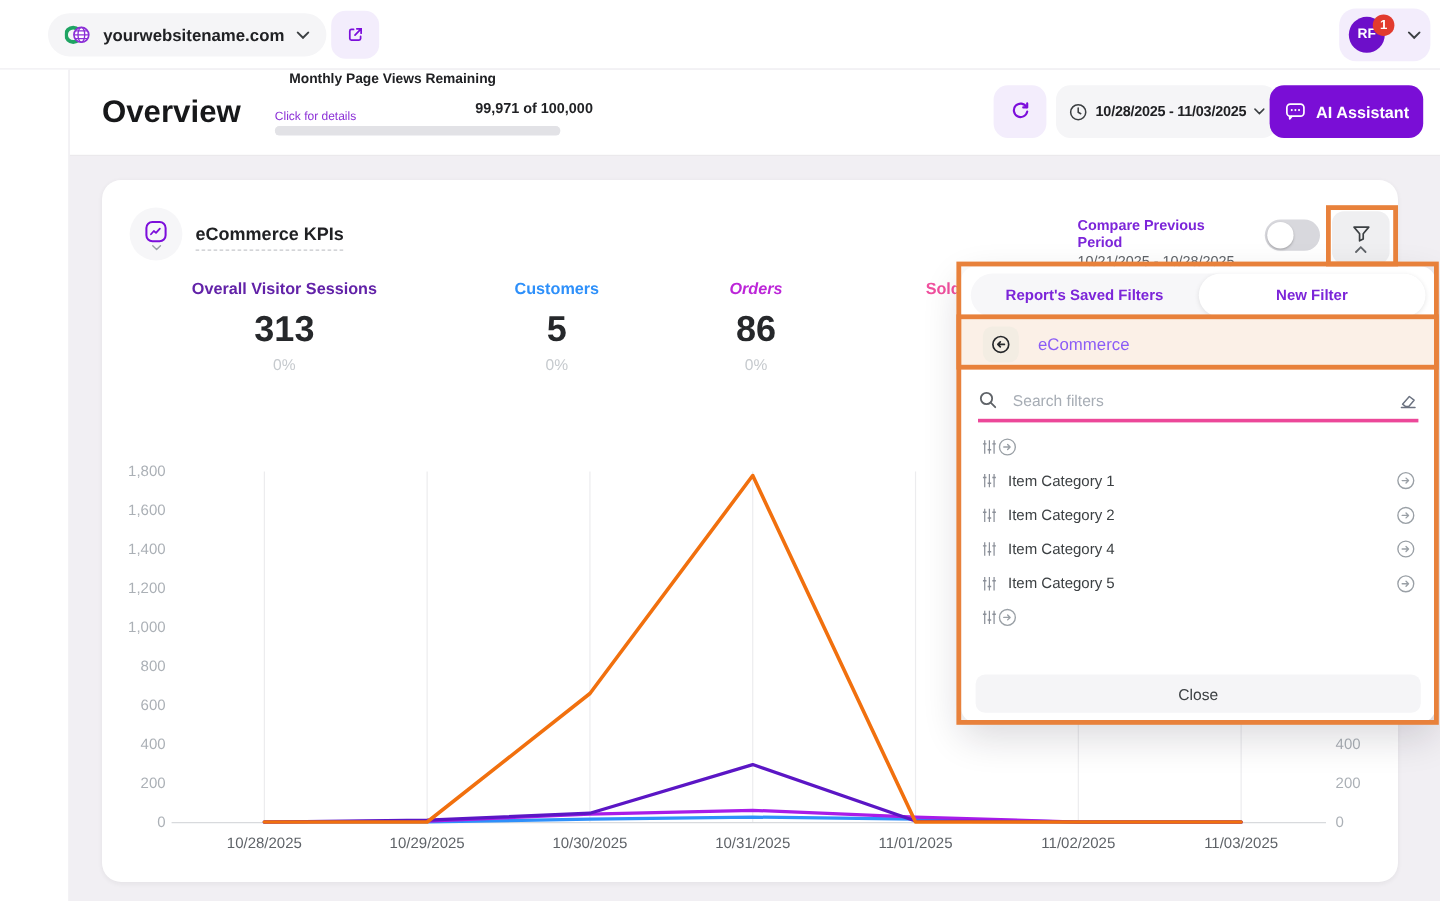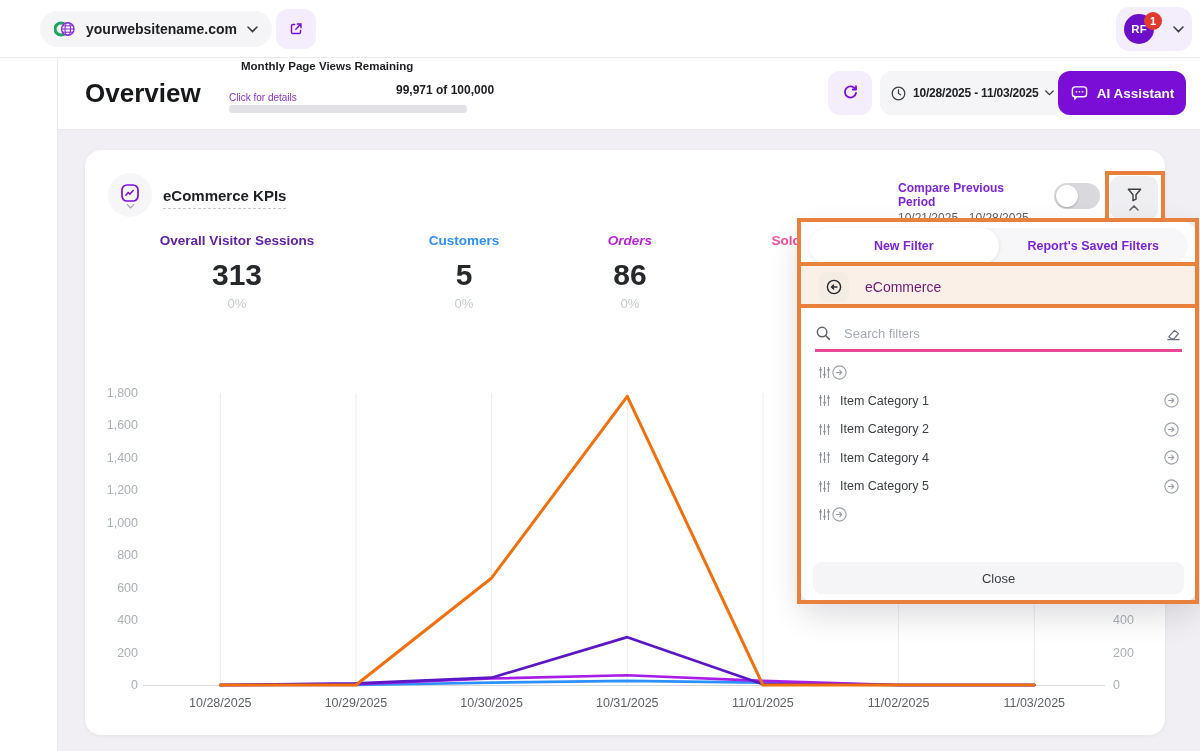--- a/index.html
+++ b/index.html
@@ -60,21 +60,21 @@
   .chart{left:95px;top:383px;z-index:1;}
   .chart text{font-family:"Liberation Sans","DejaVu Sans",sans-serif;}
 
   
   .panel{left:801px;top:222px;width:395px;height:380px;background:#fff;border-radius:12px;box-shadow:0 12px 32px rgba(25,20,35,.16);z-index:10;}
   .tabs{position:absolute;left:8px;top:6px;right:8px;height:36px;border-radius:18px;background:#F7F7F9;display:flex;}
   .tab{flex:1;display:flex;align-items:center;justify-content:center;font-size:12.5px;font-weight:700;color:#7C25D9;cursor:pointer;border-radius:18px;}
   .tab.active{background:#fff;box-shadow:0 1px 4px rgba(0,0,0,.10);}
   .ctx-row{position:absolute;left:0;top:44px;width:100%;height:42px;background:#FBF0E7;display:flex;align-items:center;cursor:pointer;}
   .ctx-ic{width:30px;height:30px;border-radius:8px;background:#F3EDE3;display:flex;align-items:center;justify-content:center;margin-left:18px;}
-  .ctx-label{margin-left:16px;font-size:14px;color:#701a75;}
+  .ctx-label{margin-left:16px;font-size:14px;color:#8b5cf6;}
   .search-row{position:absolute;left:14px;top:96px;right:14px;height:34px;border-bottom:3px solid #ec4899;display:flex;align-items:center;gap:10px;}
   .search-input{flex:1;border:none;background:transparent;outline:none;font-size:13px;color:#3C4043;}
   .search-input::placeholder{color:#A7ADB5;}
   .f-list{position:absolute;left:0;top:136px;width:100%;}
   .f-row{height:28.5px;display:flex;align-items:center;padding:0 16px 0 17px;cursor:pointer;}
   .f-label{margin-left:9px;font-size:12.5px;color:#3C4043;flex:1;}
   .close-btn{position:absolute;left:12px;right:12px;top:340px;height:32px;border-radius:8px;background:#F5F5F7;display:flex;align-items:center;justify-content:center;font-size:13px;color:#3C4043;cursor:pointer;}
 
   
   .anno{border:4px solid #E8813B;z-index:20;pointer-events:none;}
@@ -299,25 +299,25 @@
       <text x="43" y="306" text-anchor="end" fill="#ABB0B6" font-size="12.5">0</text>
       <text x="1018" y="306" fill="#ABB0B6" font-size="12.5">0</text>
       <polyline points="125.3,302 260.96,302 396.62,299.567 532.28,297.945 667.9399999999999,299.567 803.5999999999999,302 939.26,302" fill="none" stroke="#2E90FA" stroke-width="2.7" stroke-linejoin="round" stroke-linecap="round"></polyline>
       <polyline points="125.3,302 260.96,301.189 396.62,295.512 532.28,292.26800000000003 667.9399999999999,297.945 803.5999999999999,302 939.26,302" fill="none" stroke="#A81CE8" stroke-width="2.7" stroke-linejoin="round" stroke-linecap="round"></polyline>
       <polyline points="125.3,302 260.96,300.378 396.62,294.701 532.28,254.151 667.9399999999999,301.189 803.5999999999999,302 939.26,302" fill="none" stroke="#5B16C5" stroke-width="2.7" stroke-linejoin="round" stroke-linecap="round"></polyline>
       <polyline points="125.3,302 260.96,302 396.62,194.948 532.28,13.284000000000049 667.9399999999999,302 803.5999999999999,302 939.26,302" fill="none" stroke="#F1700E" stroke-width="3" stroke-linejoin="round" stroke-linecap="round"></polyline>
     </svg>
 
   <div class="abs panel">
     <div class="tabs">
+      <div class="tab">
+          <span>Report's Saved Filters</span>
+        </div>
       <div class="tab active">
           <span>New Filter</span>
-        </div>
-      <div class="tab">
-          <span>Report's Saved Filters</span>
         </div>
     </div>
     <div class="ctx-row">
       <div class="ctx-ic">
         <svg width="18" height="18" viewBox="0 0 18 18">
           <circle cx="9" cy="9" r="6.6" fill="none" stroke="#26282B" stroke-width="1.4"></circle>
           <path d="M12 9H6.6M8.6 6.9L6.5 9l2.1 2.1" fill="none" stroke="#26282B" stroke-width="1.4" stroke-linecap="round" stroke-linejoin="round"></path>
         </svg>
       </div>
       <span class="ctx-label">eCommerce</span>

